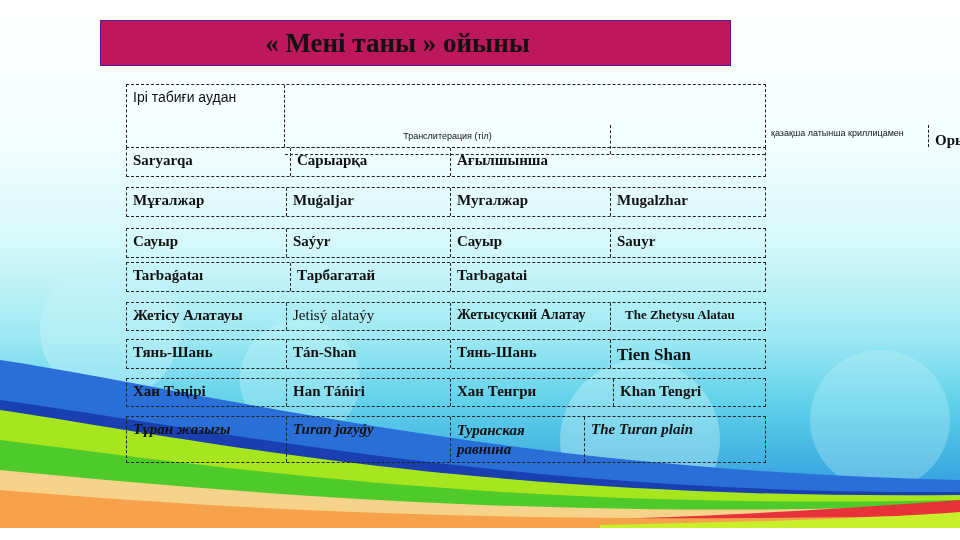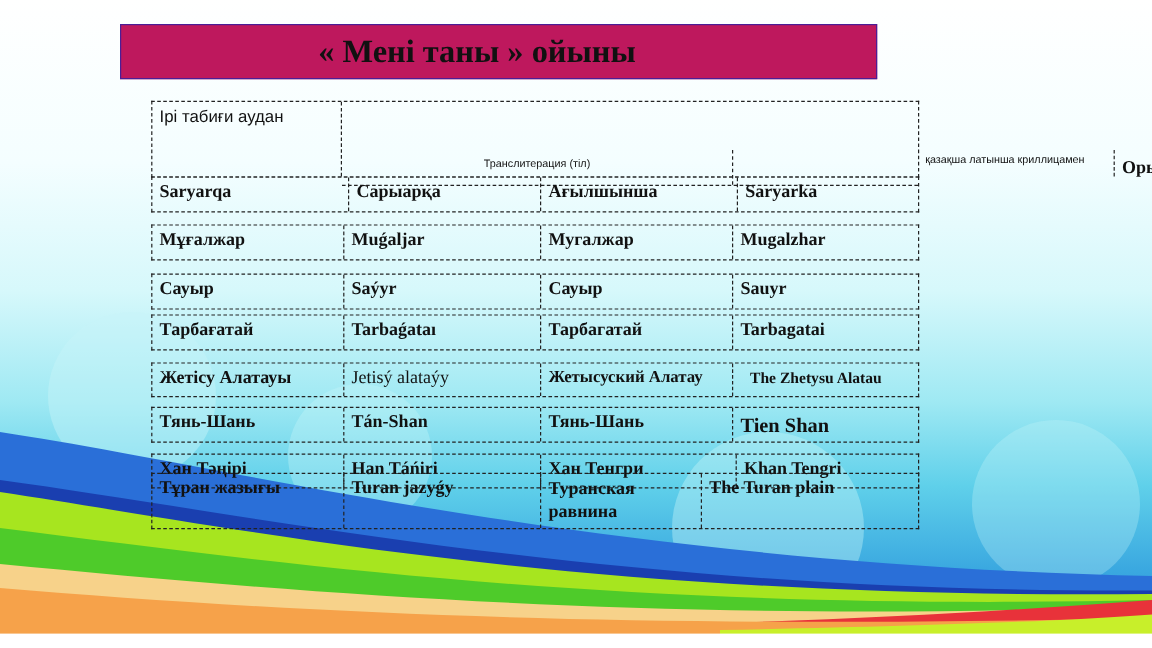--- a/index.html
+++ b/index.html
@@ -80,21 +80,20 @@
       </div>
     </div>
   </div>
 </div>
 
 <div class="tbl" style="top:147px;height:30px;">
   <div class="row">
     <div class="cell c2">Saryarqa</div>
     <div class="cell c1">Сарыарқа</div>
     <div class="cell c3">Ағылшынша</div>
-    <div class="cell c4">Saryarka</div>
   </div>
 </div>
 
 <div class="tbl" style="top:187px;height:30px;">
   <div class="row">
     <div class="cell c1">Мұғалжар</div>
     <div class="cell c2">Muǵaljar</div>
     <div class="cell c3b">Мугалжар</div>
     <div class="cell c4b">Mugalzhar</div>
   </div>
@@ -104,21 +103,20 @@
   <div class="row">
     <div class="cell c1">Сауыр</div>
     <div class="cell c2">Saýyr</div>
     <div class="cell c3b">Сауыр</div>
     <div class="cell c4b">Sauyr</div>
   </div>
 </div>
 
 <div class="tbl" style="top:262px;height:30px;">
   <div class="row">
-    <div class="cell c1">Тарбағатай</div>
     <div class="cell c2">Tarbaǵataı</div>
     <div class="cell c3b">Тарбагатай</div>
     <div class="cell c4b">Tarbagatai</div>
   </div>
 </div>
 
 <div class="tbl" style="top:302px;height:29px;">
   <div class="row">
     <div class="cell c1">Жетісу Алатауы</div>
     <div class="cell c2" style="font-weight:normal;">Jetisý alataýy</div>
@@ -138,20 +136,20 @@
 
 <div class="tbl" style="top:378px;height:29px;">
   <div class="row">
     <div class="cell c1">Хан Тәңірі</div>
     <div class="cell c2">Han Táńiri</div>
     <div class="cell" style="width:163px;text-align:center;">Хан Тенгри</div>
     <div class="cell" style="width:151px;">Khan Tengri</div>
   </div>
 </div>
 
-<div class="tbl" style="top:394px;height:47px;">
+<div class="tbl" style="top:416px;height:47px;font-style:italic;">
   <div class="row">
     <div class="cell c1">Тұран жазығы</div>
     <div class="cell c2">Turan jazyǵy</div>
     <div class="cell" style="width:134px;line-height:19px;">Туранская равнина</div>
     <div class="cell" style="width:180px;">The Turan plain</div>
   </div>
 </div>
 
 </body></html>

